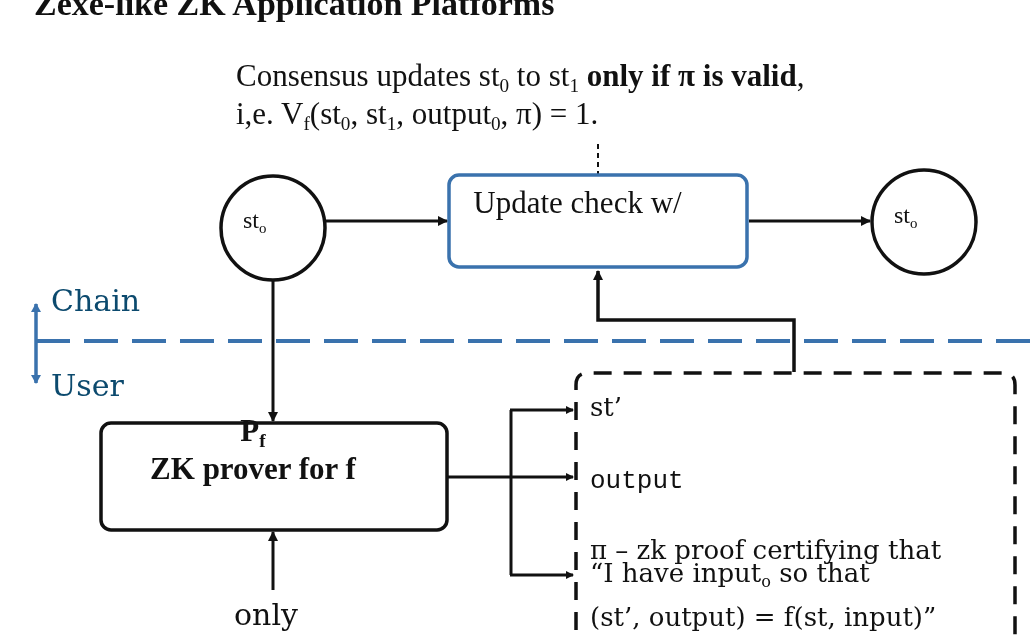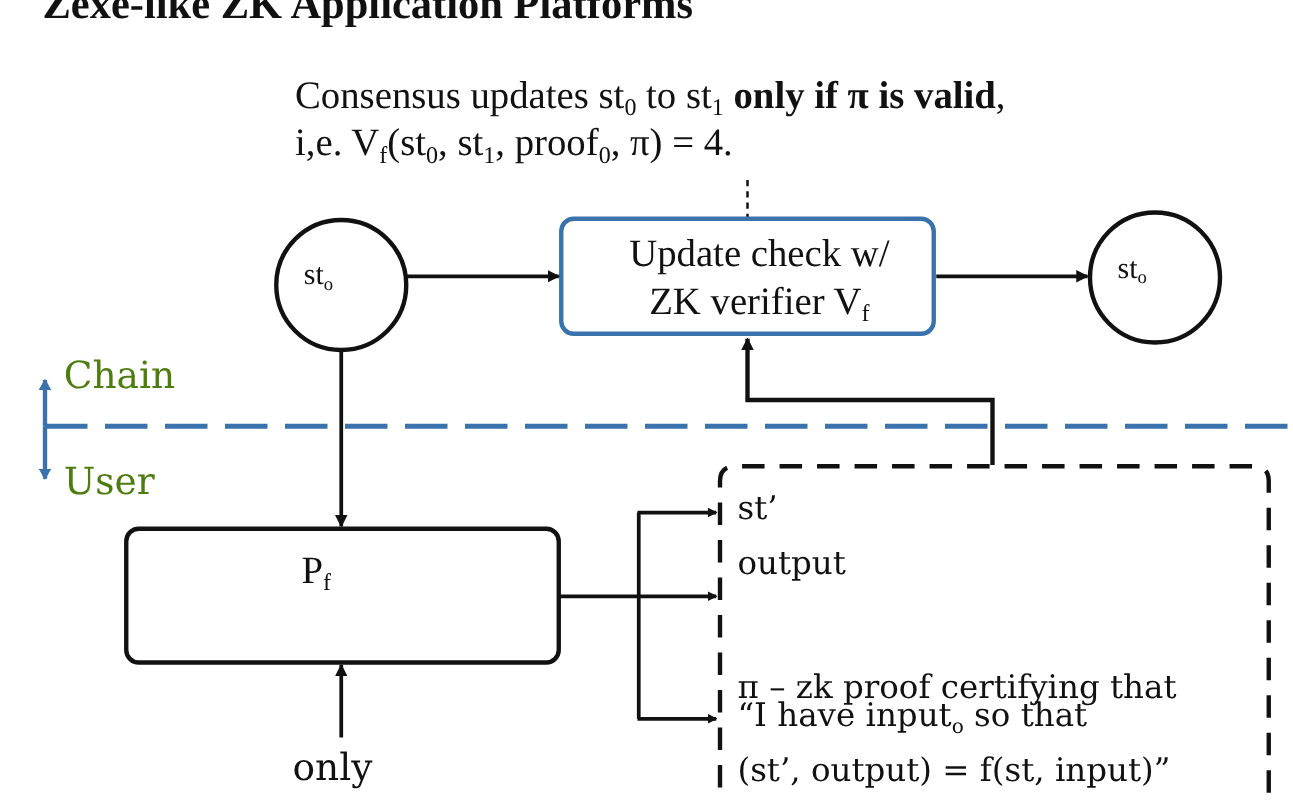--- a/index.html
+++ b/index.html
@@ -7,21 +7,21 @@
          font-family: "DejaVu Serif", "Liberation Serif", serif; color: #111; }
   #canvas { position: absolute; left: 0; top: 0; width: 1034px; height: 640px; }
   .txt { position: absolute; white-space: nowrap; line-height: 1; }
   .title { font-family: "Liberation Serif", serif; font-weight: bold; font-size: 34px; left: 34px; top: -13px; color: #111; }
   .caption { font-family: "Liberation Serif", serif; font-size: 31px; left: 236px; }
   .cap1 { top: 60px; }
   .cap2 { top: 98px; }
   .caption b { font-weight: bold; }
   sub { font-size: 0.62em; vertical-align: -0.32em; line-height: 0; }
   .node-label { font-family: "Liberation Serif", serif; font-size: 24px; text-align: left; }
-  .blue { color: #4d7c0f; }
+  .blue { color: #0c4a6e; }
   .side { font-family: "DejaVu Serif", serif; font-size: 30px; }
   .panel { font-family: "DejaVu Serif", serif; font-size: 26px; left: 590px; }
   .box-text { font-family: "Liberation Serif", serif; font-size: 31px; text-align: center; line-height: 1.22; }
 </style>
 </head>
 <body>
 
 <svg id="canvas" width="1034" height="640" viewBox="0 0 1034 640">
   <defs>
     <marker id="ah" markerWidth="10" markerHeight="10" refX="9" refY="5" orient="auto" markerUnits="userSpaceOnUse">
@@ -64,36 +64,36 @@
   <line x1="510" y1="410" x2="573" y2="410" stroke="#111" stroke-width="3" marker-end="url(#ahs)"></line>
   <line x1="511" y1="477" x2="573" y2="477" stroke="#111" stroke-width="3" marker-end="url(#ahs)"></line>
   <line x1="510" y1="575" x2="573" y2="575" stroke="#111" stroke-width="3" marker-end="url(#ahs)"></line>
 
   <path d="M576,660 L576,385 Q576,373 588,373 L1003,373 Q1015,373 1015,385 L1015,660" fill="none" stroke="#111" stroke-width="3.5" stroke-dasharray="18,12"></path>
 </svg>
 
 <div class="txt title">Zexe-like ZK Application Platforms</div>
 
 <div class="txt caption cap1"><span>Consensus updates st</span><sub>0</sub><span> to st</span><sub>1</sub><b> only if π is valid</b><span>,</span></div>
-<div class="txt caption cap2"><span>i,e. V</span><sub>f</sub><span>(st</span><sub>0</sub><span>, st</span><sub>1</sub><span>, proof</span><sub>0</sub><span>, π) = 4.</span></div>
+<div class="txt caption cap2"><span>i,e. V</span><sub>f</sub><span>(st</span><sub>0</sub><span>, st</span><sub>1</sub><span>, output</span><sub>0</sub><span>, π) = 1.</span></div>
 
 <div class="txt node-label" style="left:243px; top:208px; width:60px;"><span>st</span><sub>o</sub></div>
 <div class="txt node-label" style="left:894px; top:203px; width:60px;"><span>st</span><sub>o</sub></div>
 
-<div class="txt box-text" style="left:457px; top:184px; width:301px;">
+<div class="txt box-text" style="left:427px; top:184px; width:301px;">
   <div>Update check w/</div>
-  <div><span>ZK verifier V</span><sub>f</sub></div>
 </div>
 
 <div class="txt side blue" style="left:51px; top:286px;">Chain</div>
 <div class="txt side blue" style="left:51px; top:371px;">User</div>
 
-<div class="txt box-text" style="left:101px; top:437px; width:304px;">
+<div class="txt box-text" style="left:101px; top:412px; width:304px;font-weight:bold;">
   <div><span>P</span><sub>f</sub></div>
+  <div>ZK prover for f</div>
 </div>
 
 <div class="txt side" style="left:234px; top:600px;">only</div>
 
 <div class="txt panel" style="top:394px;">st’</div>
-<div class="txt panel" style="top:438px;">output</div>
+<div class="txt panel" style="top:468px;font-family:Liberation Mono, monospace;">output</div>
 <div class="txt panel" style="top:519px;margin-top:18px;">π – zk proof certifying that</div>
 <div class="txt panel" style="top:560px;"><span>“I have input</span><sub>o</sub><span> so that</span></div>
 <div class="txt panel" style="top:604px;">(st’, output) = f(st, input)”</div>
 
 </body></html>

